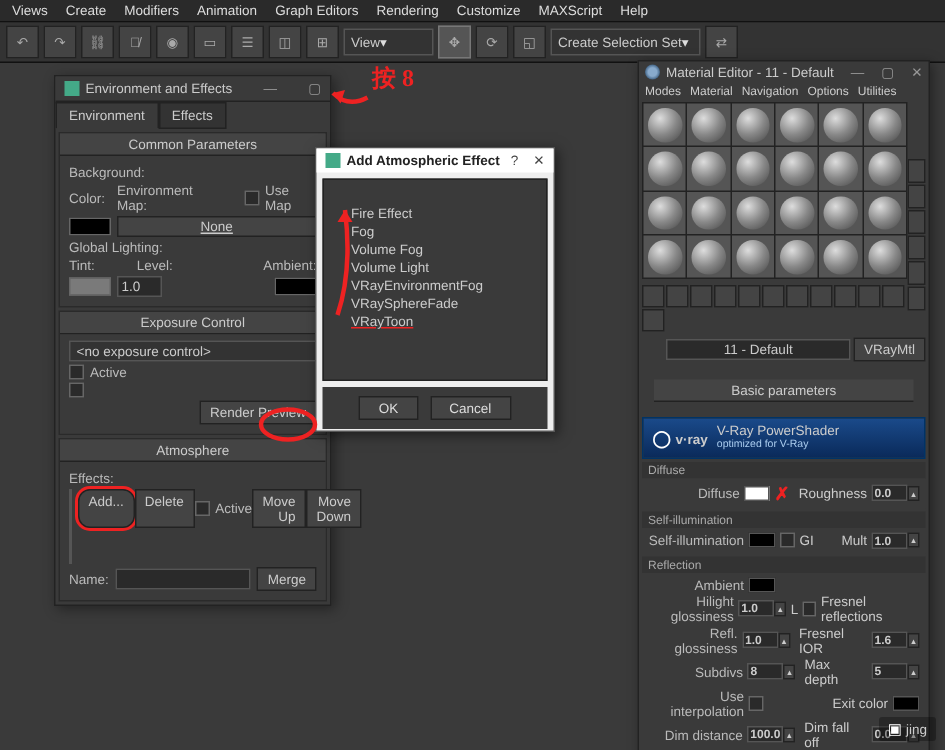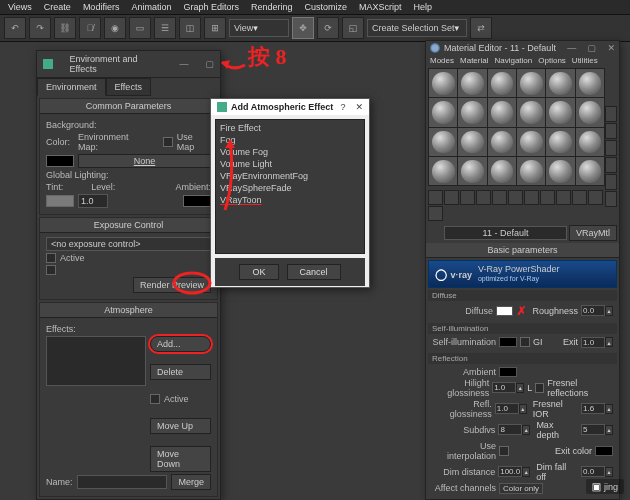--- a/index.html
+++ b/index.html
@@ -7,48 +7,48 @@
 .menubar { background: #2a2a2a; display: flex; gap: 12px; padding: 2px 8px; border-bottom: 1px solid #111; }
 .menubar span { color: #ddd; cursor: pointer; }
 .toolbar { background: #333; display: flex; gap: 3px; padding: 2px 4px; border-bottom: 1px solid #111; align-items: center; }
 .tool-btn { width: 22px; height: 22px; background: #444; border: 1px solid #222; display: flex; align-items: center; justify-content: center; color: #aaa; cursor: pointer; }
 .tool-btn.active { background: #555; border-color: #777; }
 .dropdown { background: #333; border: 1px solid #555; padding: 1px 4px; color: #ddd; min-width: 60px; height: 18px; display: flex; align-items: center; cursor: pointer; }
 .viewport { position: absolute; top: 42px; left: 0; right: 0; bottom: 0; background: #3a3a3a; }
 
 
 .env-win { position: absolute; top: 50px; left: 36px; width: 185px; background: #3a3a3a; border: 1px solid #222; box-shadow: 2px 2px 8px rgba(0,0,0,.4); }
-.win-title { background: #3a3a3a; padding: 3px 6px; display: flex; align-items: center; gap: 17px; border-bottom: 1px solid #222; }
+.win-title { background: #3a3a3a; padding: 3px 6px; display: flex; align-items: center; gap: 4px; border-bottom: 1px solid #222; }
 .win-title .icon { width: 10px; height: 10px; background: #4a8; }
 .win-close { margin-left: auto; cursor: pointer; color: #999; }
 .tabs { display: flex; }
 .tab { padding: 3px 8px; background: #333; border: 1px solid #222; cursor: pointer; }
 .tab.active { background: #3a3a3a; border-bottom-color: #3a3a3a; }
 .rollout { margin: 2px; border: 1px solid #2a2a2a; }
 .rollout-head { background: #444; padding: 2px 4px; text-align: center; border-bottom: 1px solid #222; }
 .rollout-body { padding: 4px 6px; background: #3a3a3a; }
 .row { display: flex; align-items: center; gap: 4px; margin: 2px 0; }
 .label { color: #bbb; }
 .swatch { width: 28px; height: 12px; background: #000; border: 1px solid #666; cursor: pointer; }
 .swatch.grey { background: #7a7a7a; }
 .checkbox { width: 10px; height: 10px; border: 1px solid #666; background: #2a2a2a; cursor: pointer; display: inline-block; }
 .none-btn { background: #444; border: 1px solid #222; padding: 1px 4px; flex: 1; text-align: center; cursor: pointer; text-decoration: underline; }
 .select { background: #333; border: 1px solid #555; padding: 1px 4px; width: 100%; cursor: pointer; }
-.btn { background: #444; border: 1px solid #222; padding: 2px 6px; cursor: pointer; text-align: left; }
+.btn { background: #444; border: 1px solid #222; padding: 2px 6px; cursor: pointer; text-align: right; }
 .btn.red-circle { box-shadow: 0 0 0 2px #e22; border-radius: 8px; }
 .eff-list { background: #2a2a2a; border: 1px solid #555; height: 50px; width: 100px; }
 .input { background: #2a2a2a; border: 1px solid #555; padding: 1px 2px; color: #ccc; width: 60px; }
 
 
 .atmos-win { position: absolute; top: 98px; left: 210px; width: 160px; background: #eee; border: 1px solid #555; box-shadow: 2px 2px 8px rgba(0,0,0,.5); }
 .atmos-title { background: #fff; padding: 3px 6px; display: flex; align-items: center; gap: 4px; }
 .atmos-title .t { color: #222; font-weight: bold; }
 .atmos-title .q { margin-left: auto; color: #444; cursor: pointer; }
 .atmos-title .x { color: #444; cursor: pointer; margin-left: 6px; }
-.atmos-list { background: #3a3a3a; margin: 4px; border: 1px solid #222; padding: 2px; height: 135px; }
+.atmos-list { background: #3a3a3a; margin: 4px; border: 1px solid #222; padding: 16px; height: 135px; }
 .atmos-item { color: #ccc; padding: 1px 2px; cursor: pointer; }
 .atmos-item.red-line { text-decoration: underline; text-decoration-color: #e22; }
 .atmos-btns { display: flex; justify-content: center; gap: 8px; padding: 6px; background: #3a3a3a; margin: 0 4px 1px; }
 .atmos-btns .b { background: #444; border: 1px solid #222; padding: 2px 12px; color: #ddd; cursor: pointer; }
 
 
 .mat-win { position: absolute; top: 40px; right: 10px; width: 195px; background: #3a3a3a; border: 1px solid #222; box-shadow: 2px 2px 8px rgba(0,0,0,.4); }
 .mat-head { display: flex; padding: 2px 4px; align-items: center; gap: 4px; }
 .mat-head .icon { width: 10px; height: 10px; background: radial-gradient(circle, #8ac 40%, #468 70%); border-radius: 50%; }
 .mat-menus { display: flex; gap: 6px; padding: 1px 4px; }
@@ -70,27 +70,27 @@
 
 .param-sec { margin: 2px; }
 .param-head { background: #333; padding: 1px 4px; color: #aaa; font-size: 8px; }
 .param-body { background: #3a3a3a; padding: 2px 4px; }
 .prow { display: flex; align-items: center; gap: 3px; margin: 1px 0; font-size: 8px; }
 .prow .pl { width: 64px; text-align: right; color: #bbb; }
 .sw { width: 18px; height: 10px; background: #888; border: 1px solid #555; cursor: pointer; }
 .sw.white { background: #fff; }
 .sw.black { background: #000; }
 .spin { display: flex; align-items: center; }
-.spin input { width: 24px; background: #2a2a2a; border: 1px solid #555; color: #ccc; font-size: 8px; padding: 0 1px; }
+.spin input { width: 24px; background: #2a2a2a; border: 1px solid #555; color: #ccc; font-size: 8px; padding: 0 1px; font-weight: bold; }
 .spin .ar { width: 8px; height: 10px; background: #444; border: 1px solid #222; font-size: 6px; display: flex; align-items: center; justify-content: center; cursor: pointer; }
 .mini-sel { background: #333; border: 1px solid #555; padding: 0 3px; font-size: 8px; cursor: pointer; }
 
 
 .anno { position: absolute; color: #e22; pointer-events: none; }
-.anno-text { font-size: 22px; font-weight: bold; font-family: cursive; }
+.anno-text { font-size: 16px; font-weight: bold; font-family: cursive; }
 svg.anno-svg { position: absolute; top: 0; left: 0; pointer-events: none; }
 
 .jing { position: absolute; right: 6px; bottom: 6px; color: #fff; font-size: 10px; background: rgba(0,0,0,.3); padding: 2px 6px; border-radius: 2px; }
 </style>
 </head>
 <body>
 
 <div class="menubar">
   <span>Views</span>
   <span>Create</span>
@@ -187,21 +187,21 @@
     </div>
   </div>
   <div class="rollout">
     <div class="rollout-head">Atmosphere</div>
     <div class="rollout-body">
       <div class="row">
           <span class="label">Effects:</span>
         </div>
       <div class="row" style="align-items:flex-start">
         <div class="eff-list"></div>
-        <div style="display:flex;flex-direction:column;gap:12px;flex:1">
+        <div style="display:flex;flex-direction:row;gap:0;flex:1">
           <span class="btn red-circle">Add...</span>
           <span class="btn">Delete</span>
           <div class="row">
               <span class="checkbox"></span>
               <span class="label">Active</span>
             </div>
           <span class="btn">Move Up</span>
           <span class="btn">Move Down</span>
         </div>
       </div>
@@ -348,21 +348,21 @@
     <div class="tb"></div>
     <div class="tb"></div>
     <div class="tb"></div>
   </div>
   <div class="mat-name-row">
     <div class="tb" style="width:14px;height:14px"></div>
     <div class="mat-name">11 - Default</div>
     <div class="btn">VRayMtl</div>
   </div>
 
-  <div class="rollout-head" style="margin:0">Basic parameters</div>
+  <div class="rollout-head" style="margin:10px">Basic parameters</div>
 
   <div class="vray-banner">
     <span class="vray-logo">◯ <span>v·ray</span></span>
     <div class="vray-text">
       <div>V-Ray PowerShader</div>
       <div class="sub">optimized for V-Ray</div>
     </div>
   </div>
 
   <div class="param-sec">
@@ -384,21 +384,21 @@
 
   <div class="param-sec">
     <div class="param-head">Self-illumination</div>
     <div class="param-body">
       <div class="prow">
         <span class="pl">Self-illumination</span>
         <span class="sw black"></span>
         <span class="checkbox"></span>
         <span>GI</span>
         <span style="flex:1"></span>
-        <span>Exit</span>
+        <span>Mult</span>
         <div class="spin">
             <input value="1.0" style="">
             <span class="ar">▴</span>
           </div>
       </div>
     </div>
   </div>
 
   <div class="param-sec">
     <div class="param-head">Reflection</div>

